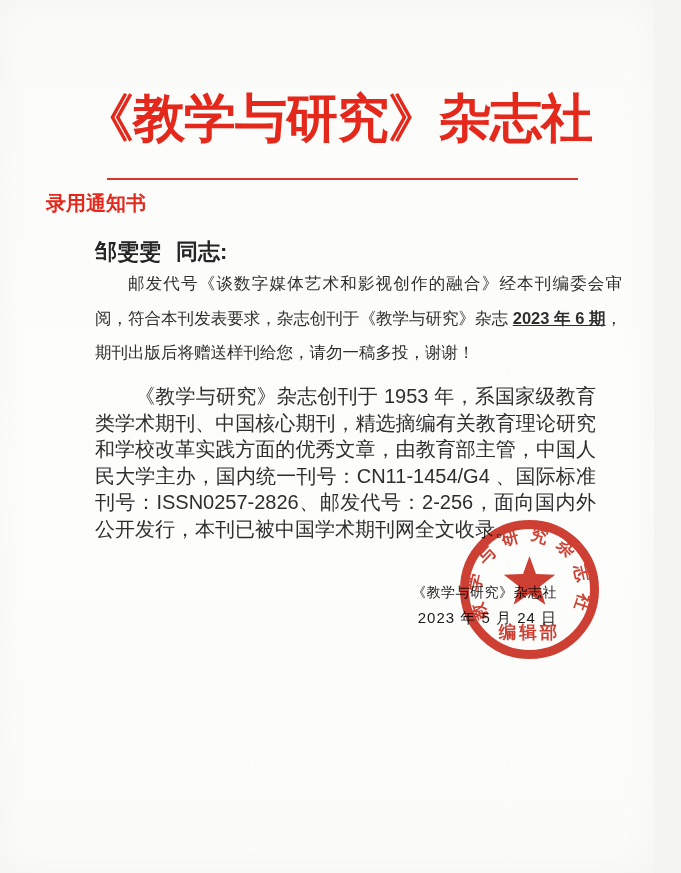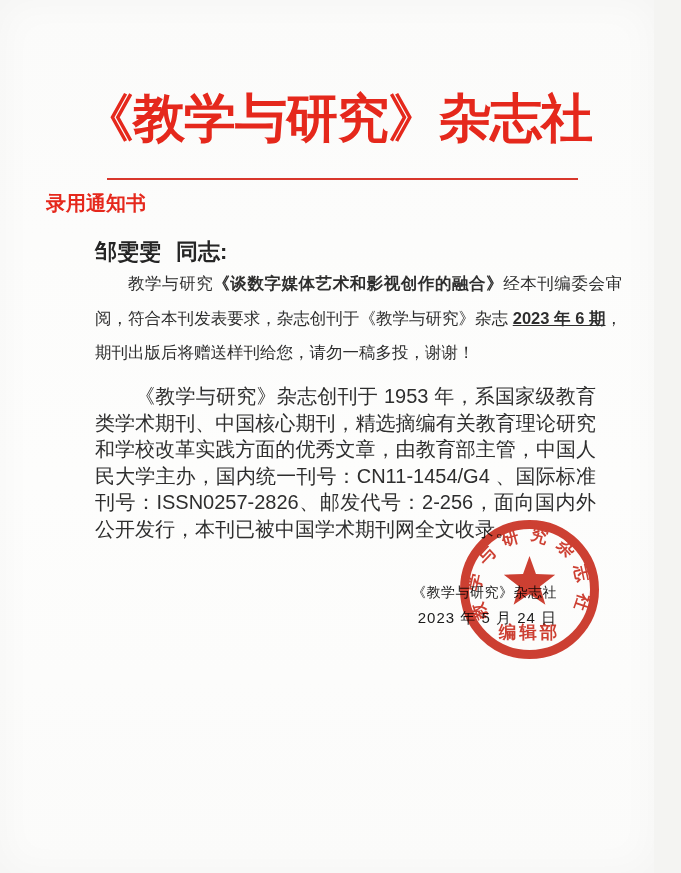--- a/index.html
+++ b/index.html
@@ -51,21 +51,21 @@
   .greeting .name { margin-right: 15px; }
   .para1 {
     position: absolute;
     top: 266px; left: 95px; width: 527px;
     font-size: 16.5px;
     line-height: 34.5px;
     color: #2e2e2e;
     text-align: justify;
     text-indent: 2em;
   }
-  .article-title { font-weight: bold; }
+  .article-title { font-weight: normal; }
   .issue { font-weight: bold; text-decoration: underline; }
   .para2 {
     position: absolute;
     top: 383px; left: 95px; width: 501px;
     font-size: 20px;
     line-height: 26.5px;
     color: #2e2e2e;
     text-align: justify;
     text-indent: 2em;
   }
@@ -97,21 +97,21 @@
 
   <div class="divider"></div>
 
   <div class="letter-title">录用通知书</div>
 
   <div class="greeting">
     <span class="name">邹雯雯</span><span>同志:</span>
   </div>
 
   <div class="para1">
-    <span>教学与研究</span><span class="article-title">《谈数字媒体艺术和影视创作的融合》</span><span>经本刊编委会审阅，符合本刊发表要求，杂志创刊于《教学与研究》杂志 </span><span class="issue">2023 年 6 期</span><span>，期刊出版后将赠送样刊给您，请勿一稿多投，谢谢！</span>
+    <span>邮发代号</span><span class="article-title">《谈数字媒体艺术和影视创作的融合》</span><span>经本刊编委会审阅，符合本刊发表要求，杂志创刊于《教学与研究》杂志 </span><span class="issue">2023 年 6 期</span><span>，期刊出版后将赠送样刊给您，请勿一稿多投，谢谢！</span>
   </div>
 
   <div class="para2">《教学与研究》杂志创刊于 1953 年，系国家级教育类学术期刊、中国核心期刊，精选摘编有关教育理论研究和学校改革实践方面的优秀文章，由教育部主管，中国人民大学主办，国内统一刊号：CN11-1454/G4 、国际标准刊号：ISSN0257-2826、邮发代号：2-256，面向国内外公开发行，本刊已被中国学术期刊网全文收录。</div>
 
   <div class="signature">
     <div class="org">《教学与研究》杂志社</div>
     <div class="date">2023 年 5 月 24 日</div>
   </div>
 
   <div class="seal">

